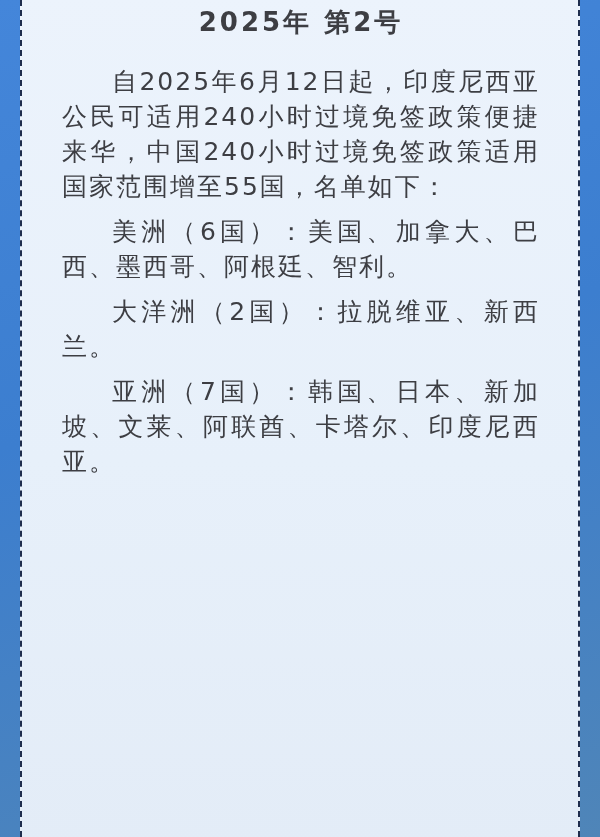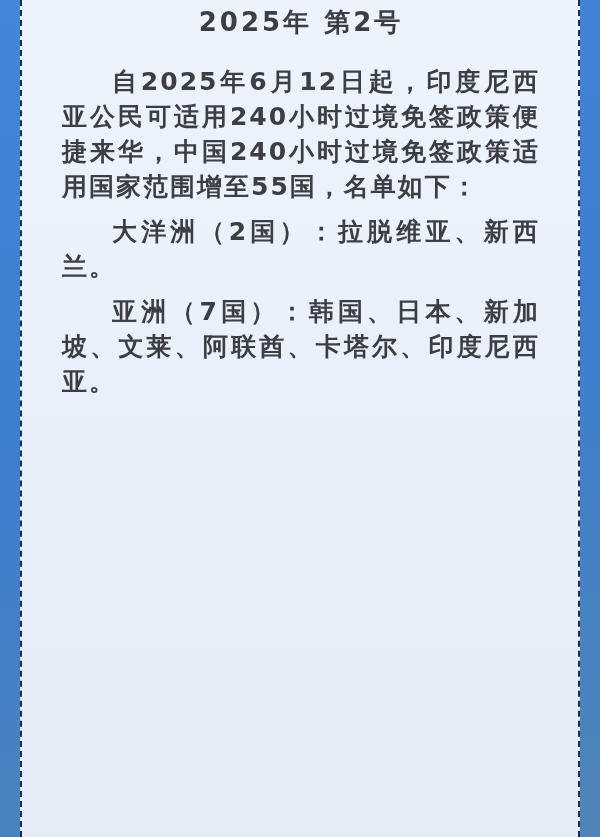--- a/index.html
+++ b/index.html
@@ -38,21 +38,21 @@
     font-size: 26px;
     line-height: 36px;
     font-weight: 700;
     letter-spacing: 3px;
     color: #3d3e43;
   }
   .para {
     margin: 0 0 10px 0;
     font-size: 25px;
     line-height: 35px;
-    font-weight: 700;
+    font-weight: 400;
     letter-spacing: 2px;
     text-indent: 2em;
     text-align: justify;
     color: #3d3e43;
     word-break: break-all;
   }
   .para:last-child {
     margin-bottom: 0;
   }
 </style>
@@ -61,20 +61,21 @@
 
 <div class="bg">
   <div class="card">
     <div class="content">
 
       <h1 class="doc-title">2025年 第2号</h1>
 
       <p class="para">自2025年6月12日起，印度尼西亚公民可适用240小时过境免签政策便捷来华，中国240小时过境免签政策适用国家范围增至55国，名单如下：</p>
 
 
+      <p class="para">美洲（6国）：美国、加拿大、巴西、墨西哥、阿根廷、智利。</p>
 
       <p class="para">大洋洲（2国）：拉脱维亚、新西兰。</p>
 
       <p class="para">亚洲（7国）：韩国、日本、新加坡、文莱、阿联酋、卡塔尔、印度尼西亚。</p>
 
     </div>
   </div>
 </div>
 
 </body></html>

